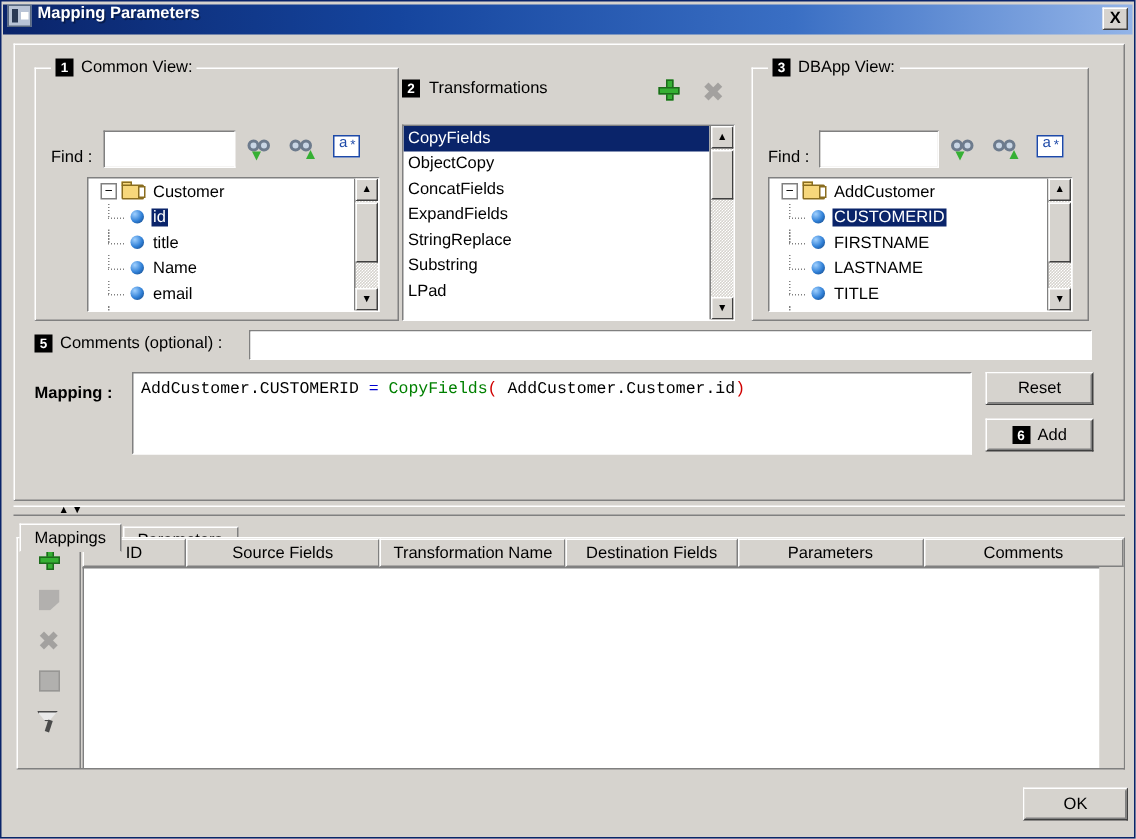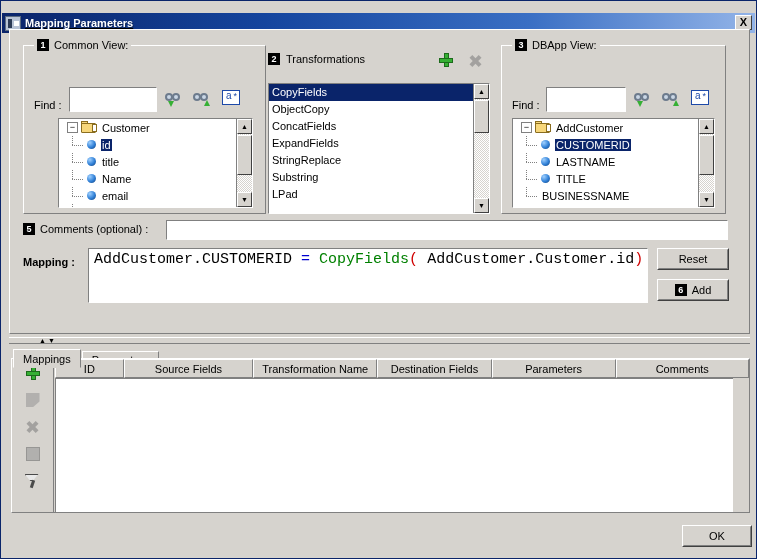--- a/index.html
+++ b/index.html
@@ -11,23 +11,23 @@
     -webkit-font-smoothing:none;
   }
   .win{
     position:absolute;left:0;top:0;width:757px;height:559px;
     background:#d6d3ce;
     border:1px solid #0a246a;
     box-sizing:border-box;
   }
   
   .titlebar{
-    position:absolute;left:1px;top:12px;width:753px;height:20px;
+    position:absolute;left:1px;top:2px;width:753px;height:20px;
     background:linear-gradient(to right,#0a246a 0%,#15459e 35%,#3a6fc4 70%,#93b4e8 100%);
-    display:flex;align-items:center;text-decoration:underline;
+    display:flex;align-items:flex-start;
   }
   .title-icon{
     width:16px;height:15px;margin-left:3px;margin-right:4px;position:relative;
     background:#b9c4d6;border:1px solid #5a6a80;box-sizing:border-box;
   }
   .title-icon:before{
     content:"";position:absolute;left:2px;top:2px;width:4px;height:9px;background:#2b3a55;
   }
   .title-icon:after{
     content:"";position:absolute;left:8px;top:4px;width:5px;height:5px;background:#ffffff;
@@ -187,21 +187,21 @@
     background:#ffffff;font-size:11px;padding:2px 3px;box-sizing:border-box;
     border:0;outline:none;font-family:"Liberation Sans",sans-serif;
   }
   .mapping-label{position:absolute;left:22px;top:255px;font-weight:bold;font-size:11px;}
   .mapping-box{
     position:absolute;left:87px;top:247px;width:560px;height:55px;background:#ffffff;
     overflow:hidden;
   }
   .mapping-text{
     font-family:"Liberation Mono","DejaVu Sans Mono",monospace;
-    font-size:15px;padding:4px 5px;white-space:pre;color:#000;line-height:14px;
+    font-size:11px;padding:4px 5px;white-space:pre;color:#000;line-height:14px;
   }
   .tok-op{color:#0000d0;}
   .tok-fn{color:#008000;}
   .tok-paren{color:#d00000;}
   
   .splitter{
     position:absolute;left:8px;top:336px;width:741px;height:7px;background:#d6d3ce;
     border-top:1px solid #ffffff;border-bottom:1px solid #808080;box-sizing:border-box;
     display:flex;align-items:center;gap:2px;padding-left:30px;
   }
@@ -450,20 +450,25 @@
         <span class="expander">−</span>
         <span class="folder">
             <i></i>
           </span>
         <span class="txt">AddCustomer</span>
       </div>
       <div class="tnode child sel">
         <span class="elbow"></span>
         <span class="dot"></span>
         <span class="txt">CUSTOMERID</span>
+      </div>
+      <div class="tnode child">
+        <span class="elbow"></span>
+        <span class="dot"></span>
+        <span class="txt">FIRSTNAME</span>
       </div>
       <div class="tnode child">
         <span class="elbow"></span>
         <span class="dot"></span>
         <span class="txt">LASTNAME</span>
       </div>
       <div class="tnode child">
         <span class="elbow"></span>
         <span class="dot"></span>
         <span class="txt">TITLE</span>

